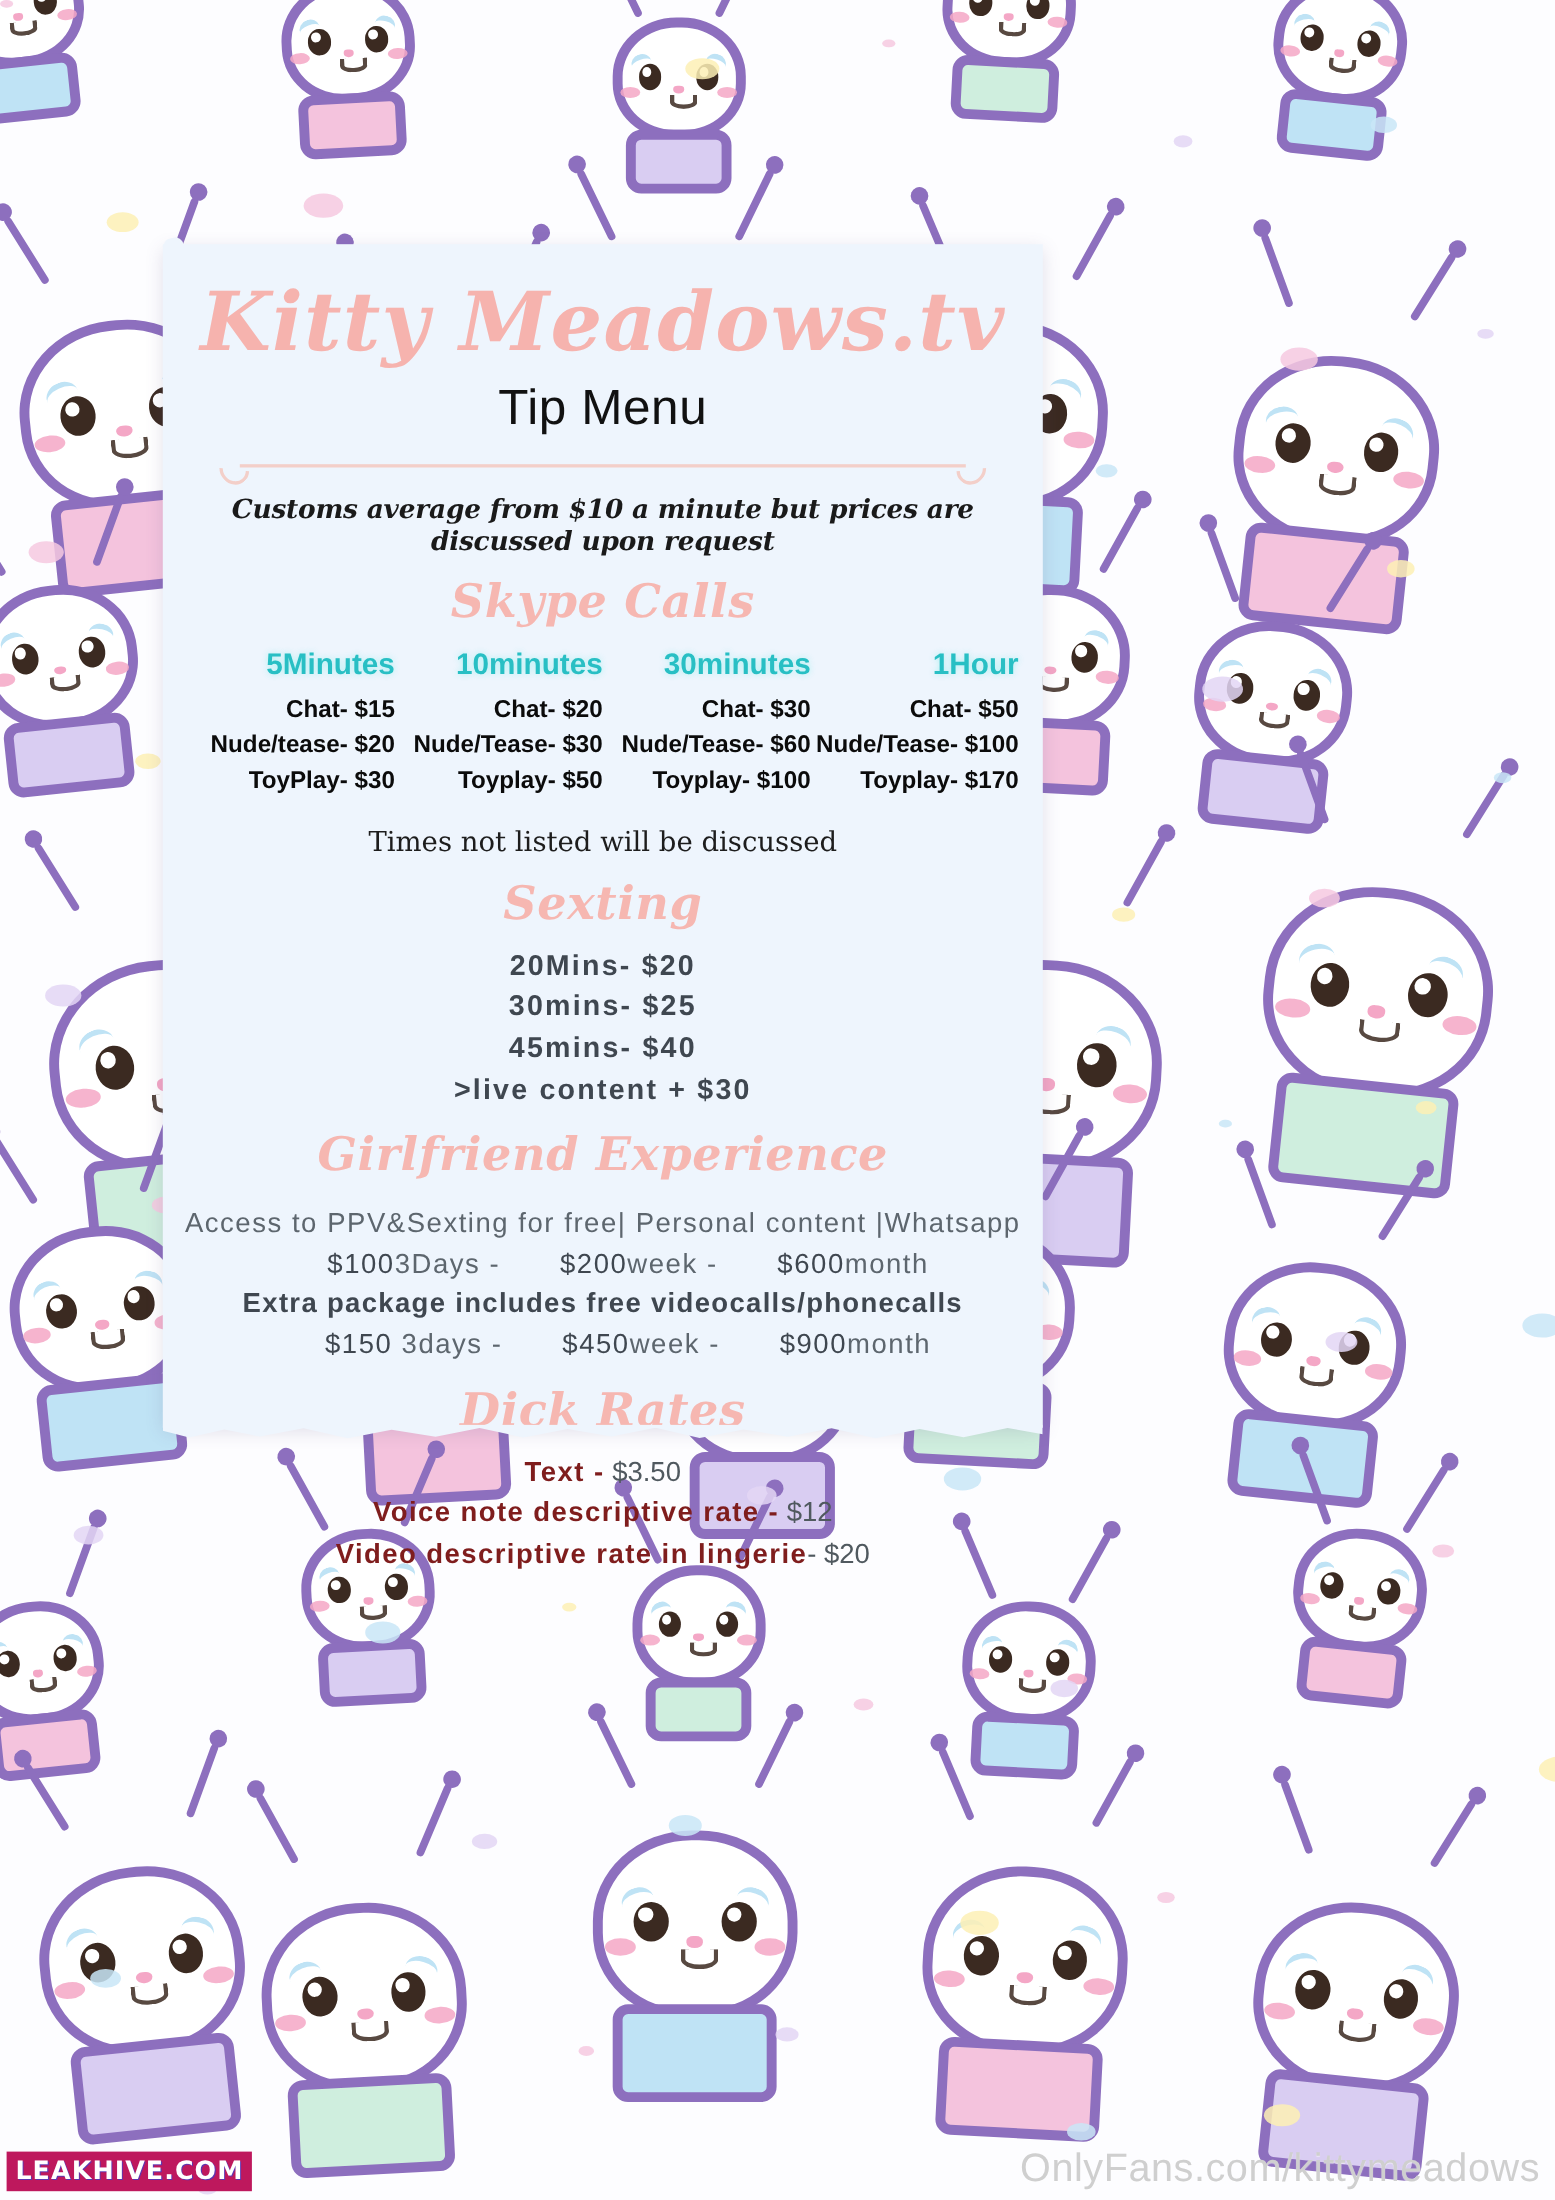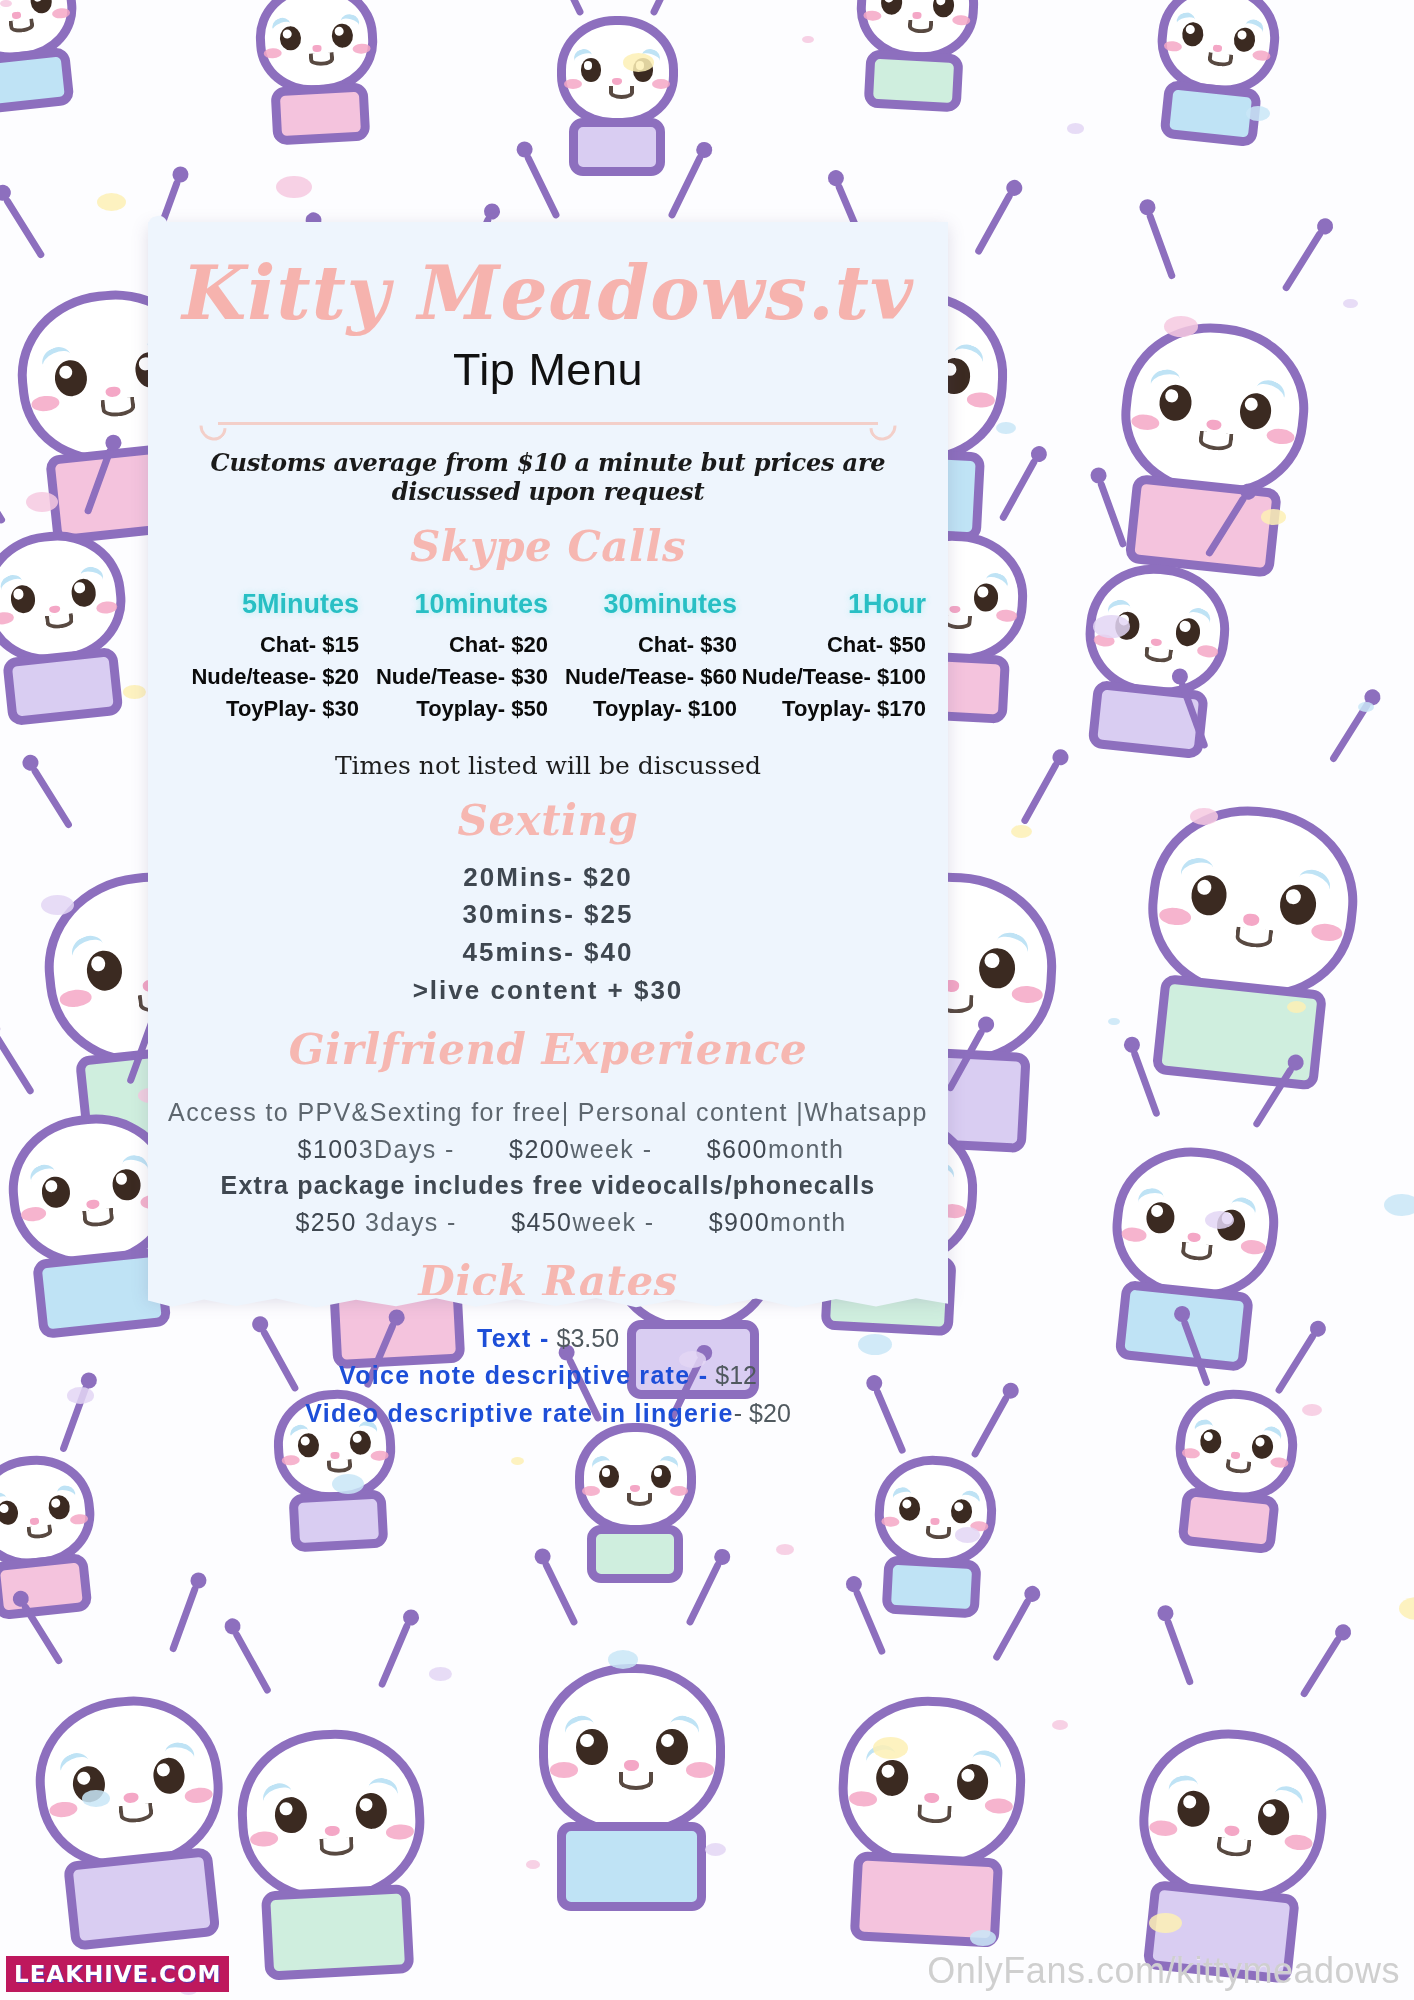--- a/index.html
+++ b/index.html
@@ -113,21 +113,21 @@
   .plain{font-family:"DejaVu Serif", serif;font-size:25px;color:#1d1d1d;margin:26px 0 0 0;text-align:center;}
 
   .sext-line{font-size:26px;font-weight:700;color:#3f4750;letter-spacing:2px;line-height:1.45;}
   .sext-wrap{margin-top:14px;}
 
   .gfe-line{font-size:25px;color:#5d666e;letter-spacing:1.4px;line-height:1.45;}
   .gfe-line b{color:#3f4750;font-weight:400;margin-left:46px;}
   .gfe-strong{font-size:25px;font-weight:700;color:#3f4750;letter-spacing:1.2px;line-height:1.5;}
 
   .dick-line{font-size:25px;color:#3f4750;letter-spacing:1.3px;line-height:1.5;}
-  .dick-line b{font-weight:700;color:#1d4ed8;}
+  .dick-line b{font-weight:700;color:#7f1d1d;}
   .dick-line span.val{color:#50595f;font-weight:400;letter-spacing:0;}
 
   
   #wm-of{
     position:absolute;right:14px;bottom:8px;color:#cfcfcf;font-size:36px;
     font-family:"Liberation Sans", sans-serif;letter-spacing:.5px;
     text-shadow:0 1px 1px rgba(255,255,255,.6);
   }
   #wm-leak{
     position:absolute;left:6px;bottom:8px;background:#be185d;color:#ffffff;
@@ -855,21 +855,21 @@
 
     <div class="gfe-line" style="margin-top:20px">Access to PPV&amp;Sexting for free| Personal content |Whatsapp</div>
 
     <div class="gfe-line">
       <b>$100</b><span>3Days</span><span> - </span><b>$200</b><span>week</span><span> - </span><b>$600</b><span>month</span>
     </div>
 
     <div class="gfe-strong">Extra package includes free videocalls/phonecalls</div>
 
     <div class="gfe-line">
-      <b>$250</b><span> 3days</span><span> - </span><b>$450</b><span>week</span><span> - </span><b>$900</b><span>month</span>
+      <b>$150</b><span> 3days</span><span> - </span><b>$450</b><span>week</span><span> - </span><b>$900</b><span>month</span>
     </div>
 
     <div class="script-head">Dick Rates</div>
 
     <div style="margin-top:14px">
       <div class="dick-line">
         <b>Text -</b><span class="val"> $3.50</span>
       </div>
       <div class="dick-line">
         <b>Voice note descriptive rate -</b><span class="val"> $12</span>

